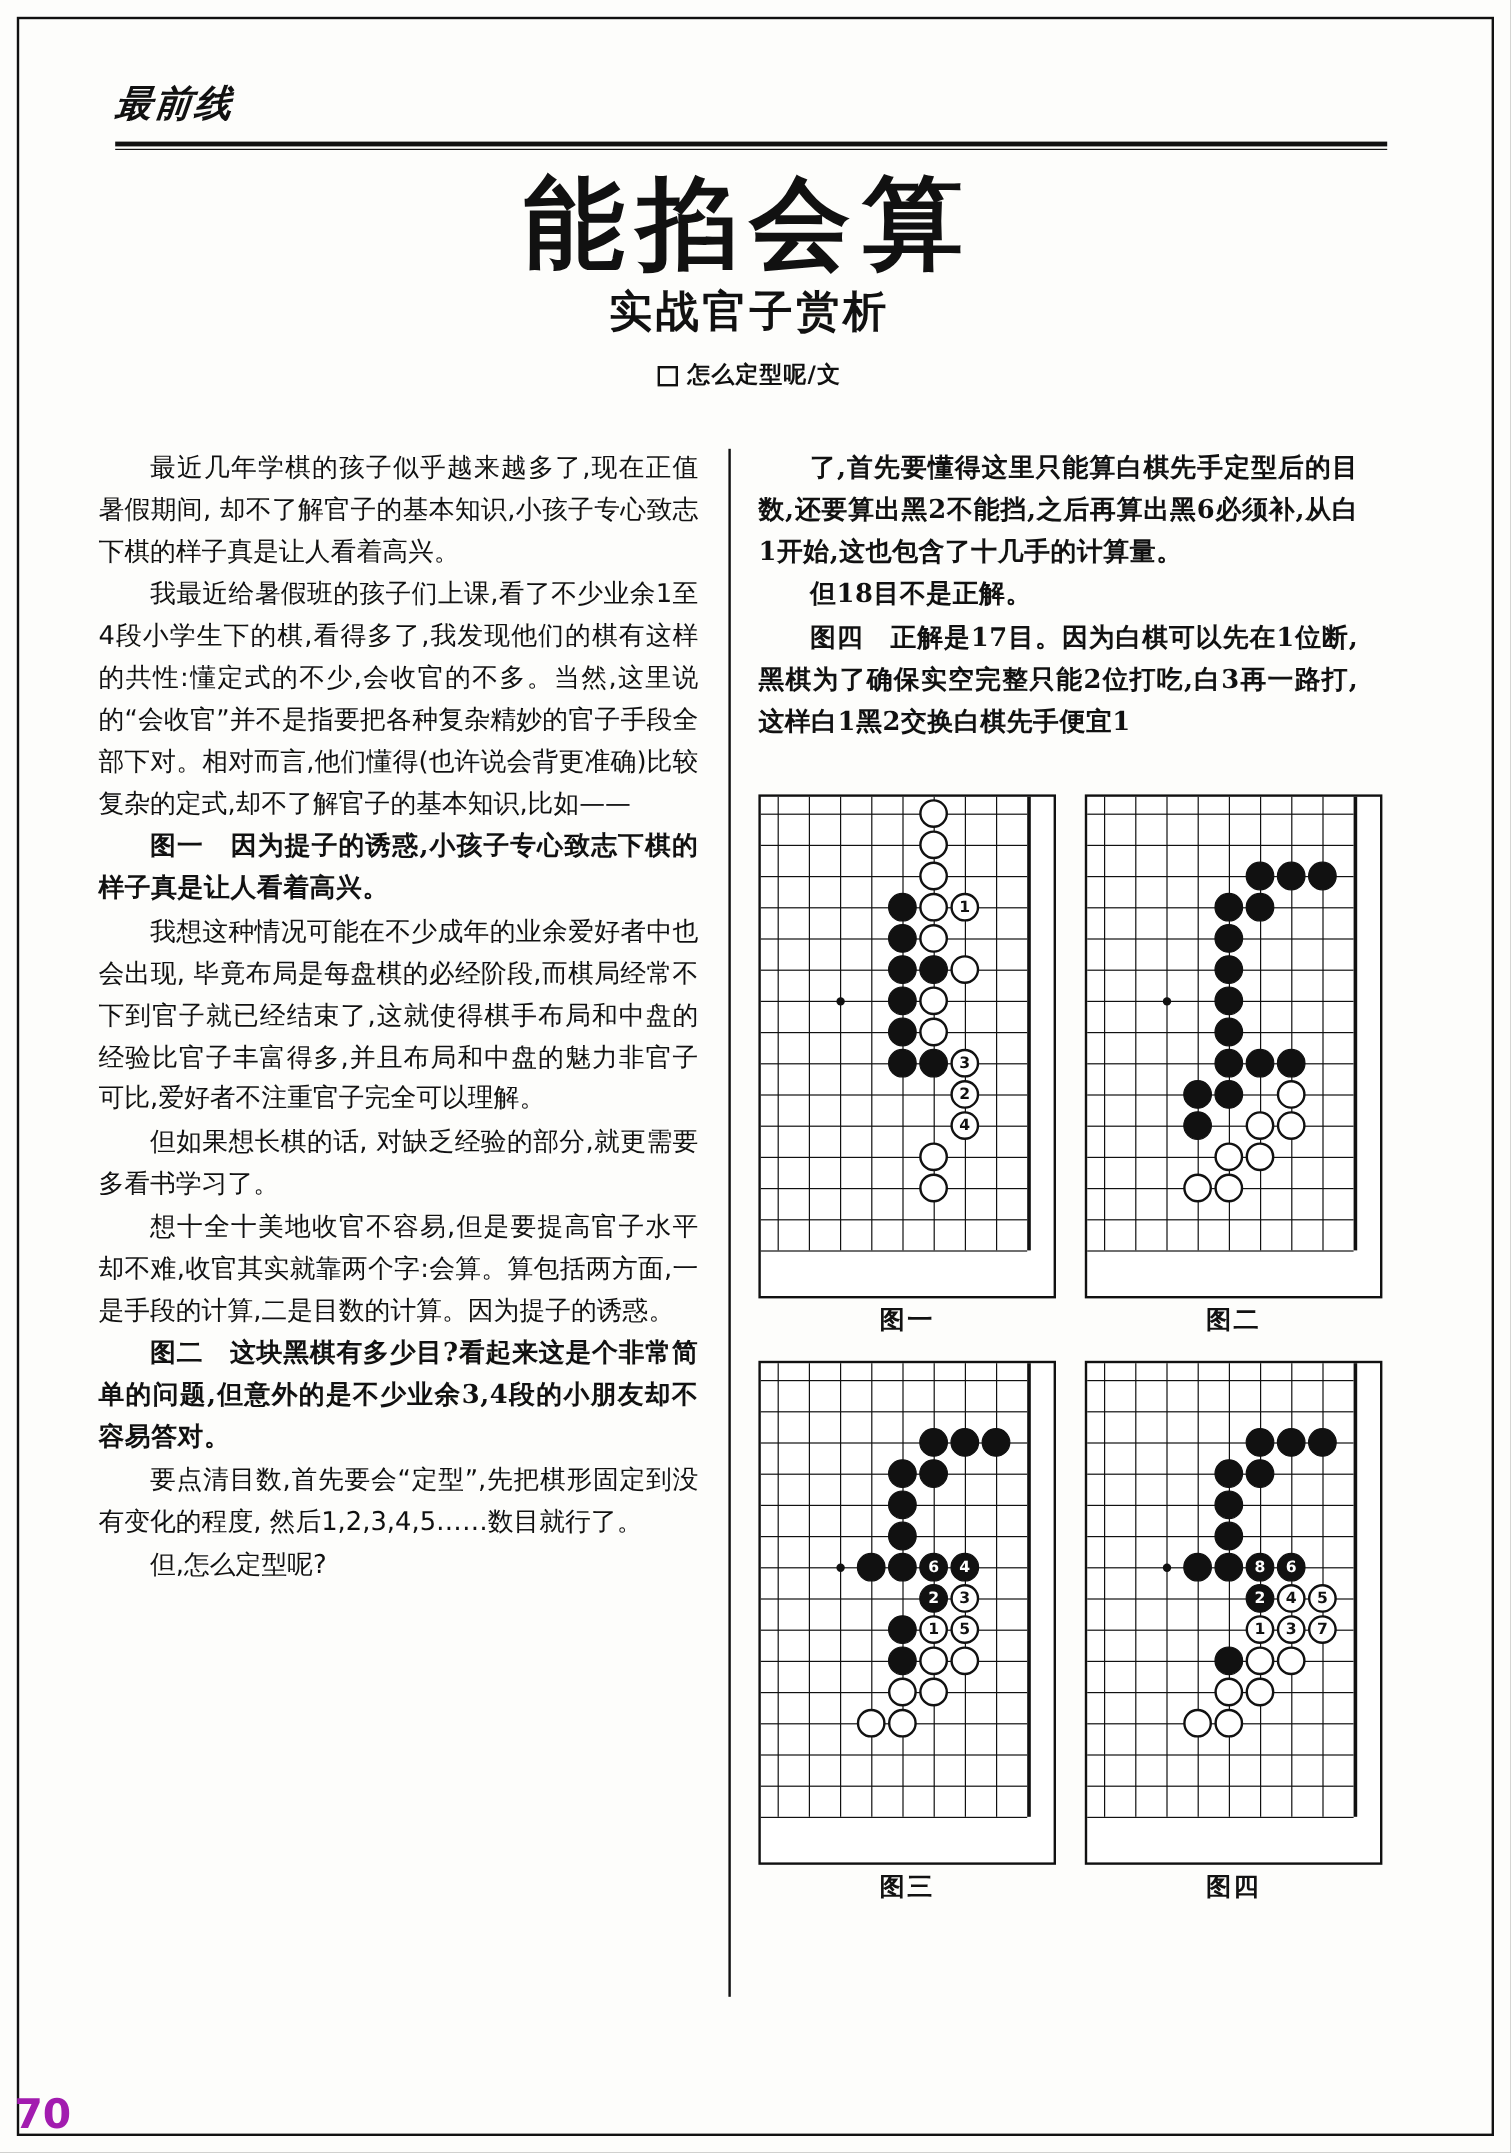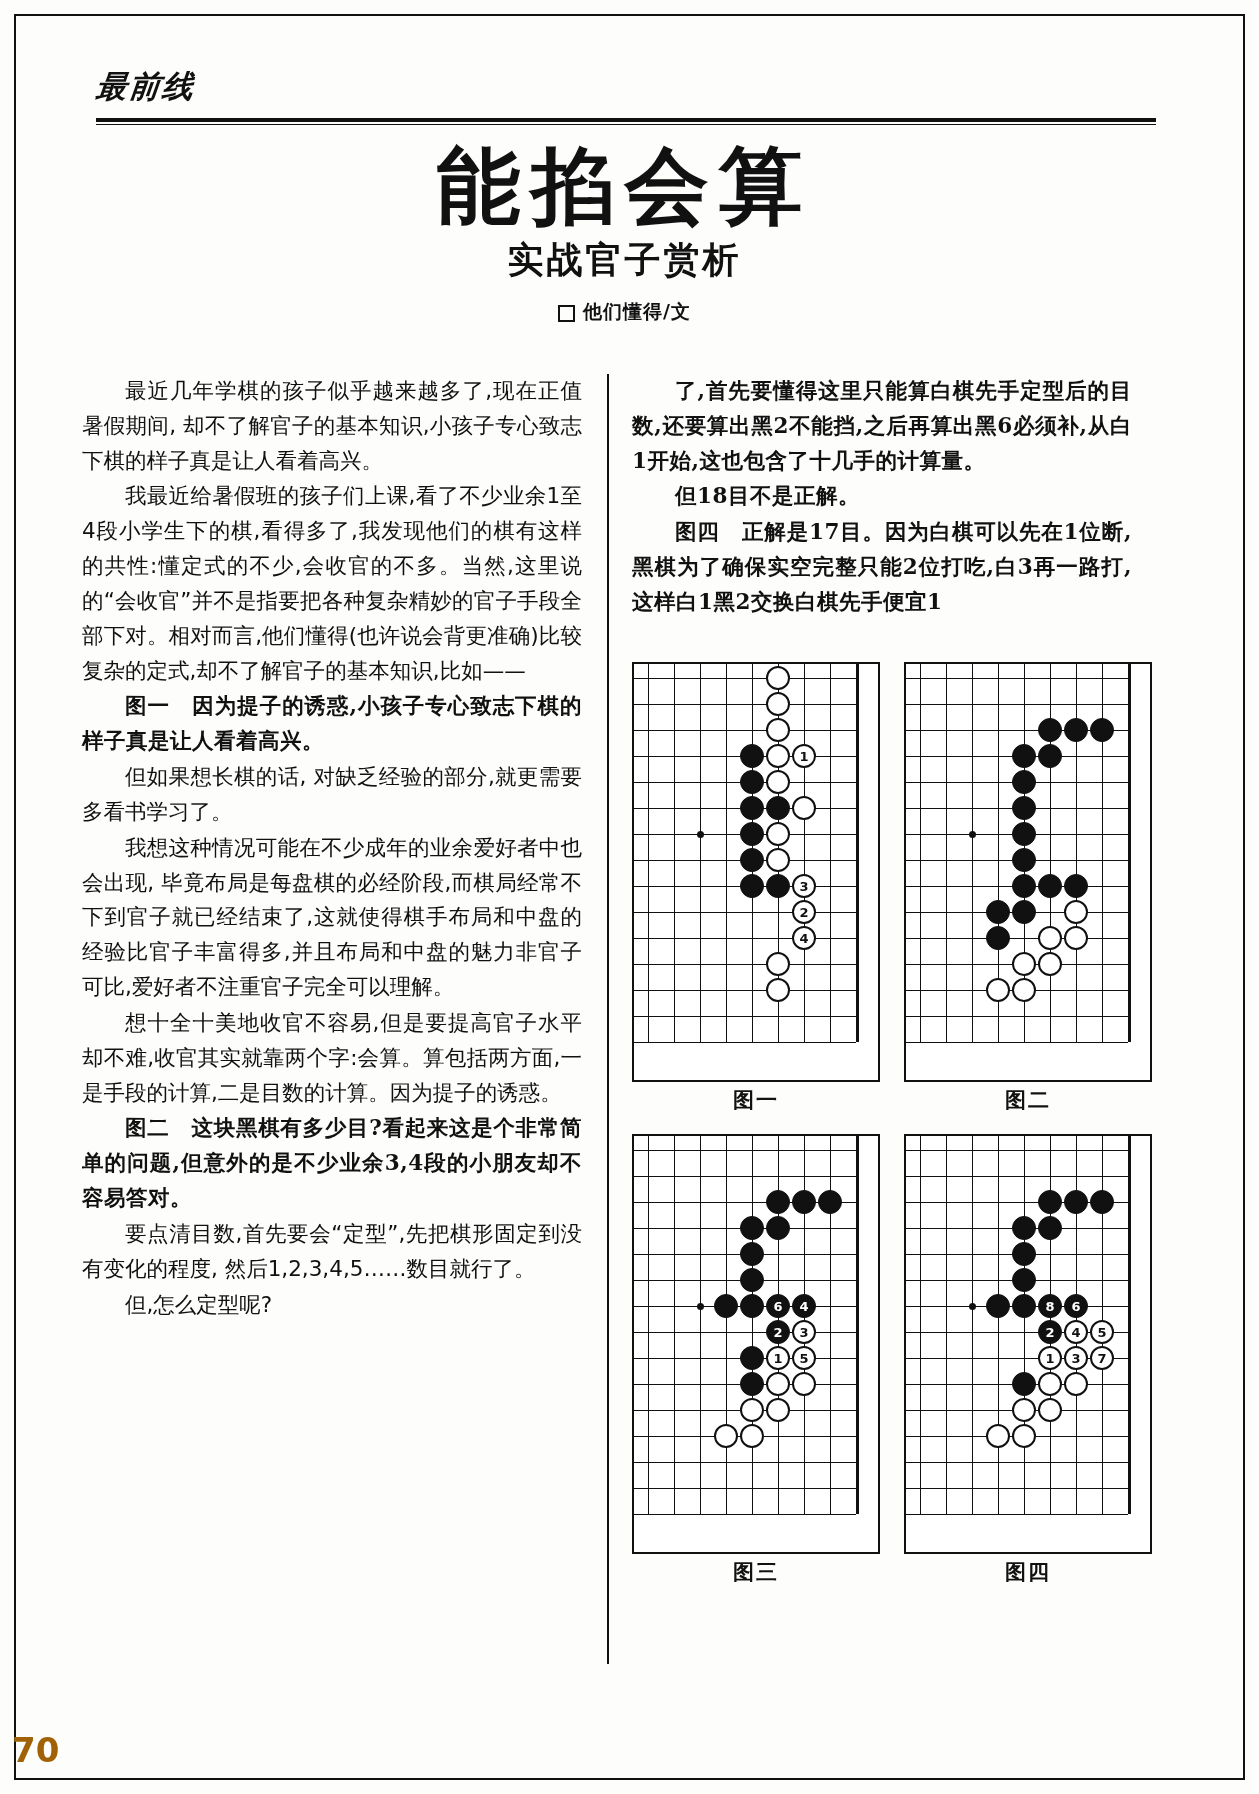--- a/index.html
+++ b/index.html
@@ -119,55 +119,55 @@
     font-family:"DejaVu Sans","Liberation Sans",sans-serif;
     font-weight:bold;
     display:flex;align-items:center;justify-content:center;
     line-height:1;
   }
   .stone.b{background:#111;color:#fff;border:1px solid #111;}
   .stone.w{background:#fff;color:#111;border:2px solid #111;}
   .hoshi{position:absolute;width:7px;height:7px;border-radius:50%;background:#111;}
   
   .pagenum{
-    position:absolute;left:12px;bottom:24px;
+    position:absolute;left:12px;bottom:12px;
     font-family:"DejaVu Sans","Liberation Sans",sans-serif;
-    font-weight:bold;font-size:34px;color:#a16207;
+    font-weight:bold;font-size:34px;color:#a21caf;
   }
 </style>
 </head>
 <body>
 
 <div class="page">
   <div class="page-border"></div>
 
   <div class="inner">
 
     <div class="masthead">
       <span class="brand">最前线</span>
       <div class="rule"></div>
       <div class="rule2"></div>
     </div>
 
     <div class="title-block">
       <div class="main-title">能掐会算</div>
       <div class="sub-title">实战官子赏析</div>
       <div class="byline">
-        <span class="sq"></span><span>他们懂得/文</span>
+        <span class="sq"></span><span>怎么定型呢/文</span>
       </div>
     </div>
 
     <div class="divider"></div>
 
     <div class="col col-left" id="left-col">
         <p>最近几年学棋的孩子似乎越来越多了,现在正值暑假期间, 却不了解官子的基本知识,小孩子专心致志下棋的样子真是让人看着高兴。</p>
         <p>我最近给暑假班的孩子们上课,看了不少业余1至4段小学生下的棋,看得多了,我发现他们的棋有这样的共性:懂定式的不少,会收官的不多。当然,这里说的“会收官”并不是指要把各种复杂精妙的官子手段全部下对。相对而言,他们懂得(也许说会背更准确)比较复杂的定式,却不了解官子的基本知识,比如——</p>
         <p class="bold">图一　因为提子的诱惑,小孩子专心致志下棋的样子真是让人看着高兴。</p>
+        <p>我想这种情况可能在不少成年的业余爱好者中也会出现, 毕竟布局是每盘棋的必经阶段,而棋局经常不下到官子就已经结束了,这就使得棋手布局和中盘的经验比官子丰富得多,并且布局和中盘的魅力非官子可比,爱好者不注重官子完全可以理解。</p>
         <p>但如果想长棋的话, 对缺乏经验的部分,就更需要多看书学习了。</p>
-        <p>我想这种情况可能在不少成年的业余爱好者中也会出现, 毕竟布局是每盘棋的必经阶段,而棋局经常不下到官子就已经结束了,这就使得棋手布局和中盘的经验比官子丰富得多,并且布局和中盘的魅力非官子可比,爱好者不注重官子完全可以理解。</p>
         <p>想十全十美地收官不容易,但是要提高官子水平却不难,收官其实就靠两个字:会算。算包括两方面,一是手段的计算,二是目数的计算。因为提子的诱惑。</p>
         <p class="bold">图二　这块黑棋有多少目?看起来这是个非常简单的问题,但意外的是不少业余3,4段的小朋友却不容易答对。</p>
         <p>要点清目数,首先要会“定型”,先把棋形固定到没有变化的程度, 然后1,2,3,4,5……数目就行了。</p>
         <p>但,怎么定型呢?</p>
       </div>
 
     <div class="col col-right" id="right-col">
         <p class="bold">了,首先要懂得这里只能算白棋先手定型后的目数,还要算出黑2不能挡,之后再算出黑6必须补,从白1开始,这也包含了十几手的计算量。</p>
         <p class="bold">但18目不是正解。</p>
         <p class="bold">图四　正解是17目。因为白棋可以先在1位断,黑棋为了确保实空完整只能2位打吃,白3再一路打,这样白1黑2交换白棋先手便宜1</p>

